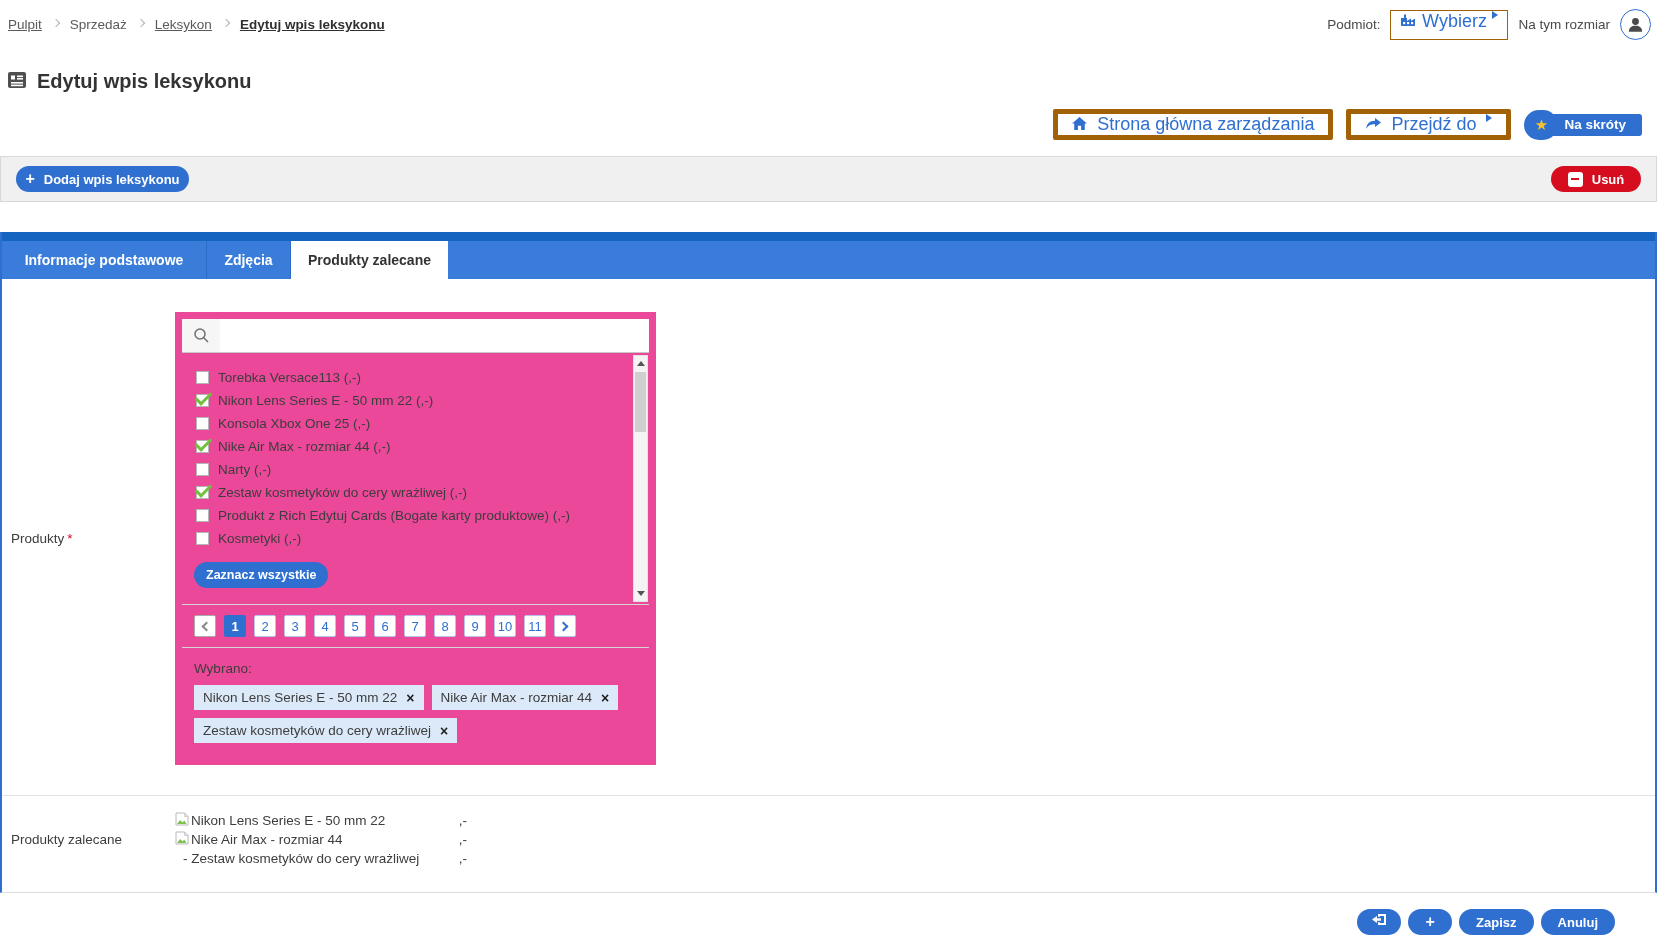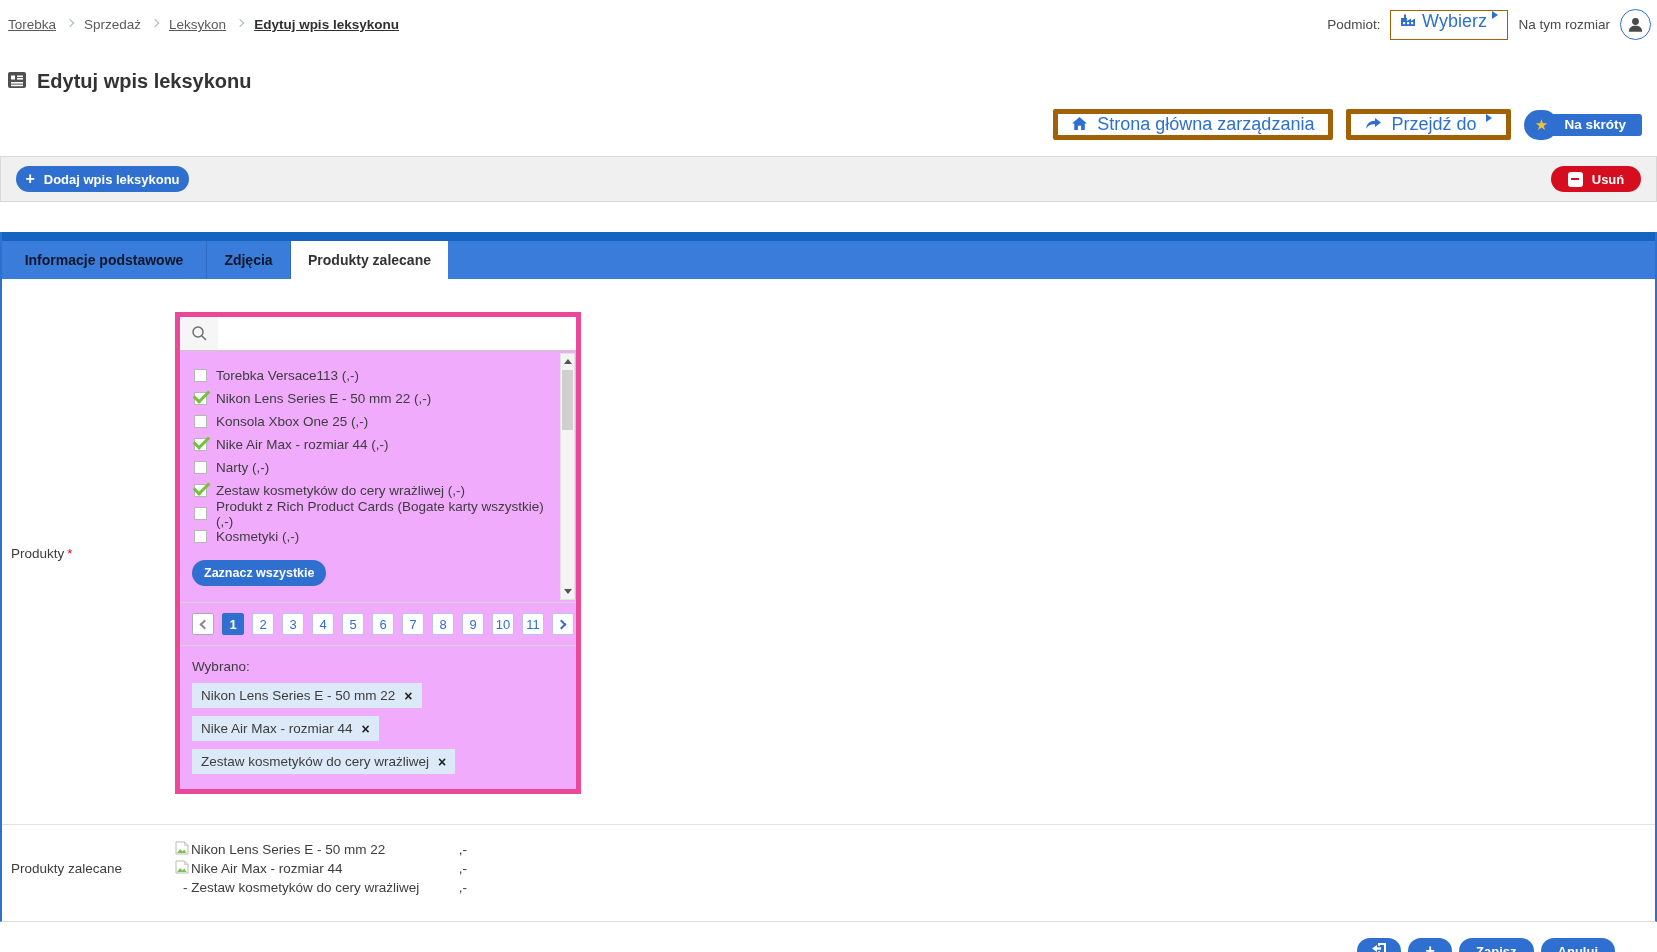--- a/index.html
+++ b/index.html
@@ -48,31 +48,31 @@
   .delete-pill { width:90px; background:#d60d1e; font-weight:bold; }
   .minus-box { width:15px; height:15px; background:#fff; border-radius:3px; display:flex;
                align-items:center; justify-content:center; }
   .minus-box span { width:8px; height:2.5px; background:#d60d1e; display:block; }
 
   
   .panel { margin-top:30px; border-left:2px solid #2e6fd0; border-right:2px solid #2e6fd0;
            border-bottom:1px solid #dcdcdc; }
   .tab-strip { height:9px; background:#1565c0; }
   .tabs { display:flex; background:#3a7cd9; height:38px; }
-  .tab { display:flex; align-items:center; justify-content:center; color:#0f172a; font-size:14px;
+  .tab { display:flex; align-items:center; justify-content:center; color:#ffffff; font-size:14px;
          font-weight:bold; cursor:pointer; border-right:1px solid #2d6bc4; }
   .tab-0 { width:205px; } .tab-1 { width:84px; } .tab-2 { width:157px; }
   .tab.active { background:#fff; color:#333; border-right:none; }
 
   
   .field-row { display:flex; align-items:center; padding:33px 0 30px 0; background:#fff; }
   .field-label-col { width:173px; padding-left:9px; font-size:13.5px; color:#3d3d3d; flex-shrink:0; }
   .req { color:#d8001c; margin-left:3px; }
 
-  .widget { width:406px; border:5px solid #ec4899; background:#f0abfc; }
+  .widget { width:481px; border:7px solid #ec4899; background:#ec4899; }
   .search-row { display:flex; height:34px; border-bottom:1px solid #c9c9c9; }
   .search-icon-cell { width:38px; background:#f6f6f6; display:flex; align-items:center; justify-content:center; }
   .search-input { flex:1; border:none; outline:none; font-size:14px; padding:0 8px;
                   font-family:"Liberation Sans", sans-serif; }
 
   .list-area { position:relative; padding:13px 22px 4px 0; }
   .item { display:flex; align-items:center; height:23px; padding-left:14px; font-size:13.5px; color:#3d3d3d; cursor:pointer; }
   .cb { width:13px; height:13px; border:1px solid #b5b5b5; background:#fff; margin-right:9px;
         position:relative; flex-shrink:0; }
   .cb.checked::after { content:""; position:absolute; left:2px; top:-6px; width:6px; height:13px;
@@ -118,21 +118,21 @@
   .footer { display:flex; justify-content:flex-end; gap:7px; padding:16px 42px 0 0; }
   .icon-pill { width:44px; }
   .footer .pill { font-weight:bold; padding:0 17px; }
   .footer .icon-pill { padding:0; }
 </style>
 </head>
 <body>
 
 <div class="topbar">
   <div class="breadcrumb">
-    <span class="crumb">Torebka</span>
+    <span class="crumb">Pulpit</span>
     <span class="crumb-sep"></span>
     <span class="crumb plain">Sprzedaż</span>
     <span class="crumb-sep"></span>
     <span class="crumb">Leksykon</span>
     <span class="crumb-sep"></span>
     <span class="crumb current">Edytuj wpis leksykonu</span>
   </div>
   <div class="topbar-right">
     <span>Podmiot:</span>
     <button class="btn-outline wybierz-btn">
@@ -254,21 +254,21 @@
         <div class="item">
           <span class="cb"></span>
           <span>Narty (,-)</span>
         </div>
         <div class="item">
           <span class="cb checked"></span>
           <span>Zestaw kosmetyków do cery wrażliwej (,-)</span>
         </div>
         <div class="item">
           <span class="cb"></span>
-          <span>Produkt z Rich Product Cards (Bogate karty wszystkie) (,-)</span>
+          <span>Produkt z Rich Edytuj Cards (Bogate karty produktowe) (,-)</span>
         </div>
         <div class="item">
           <span class="cb"></span>
           <span>Kosmetyki (,-)</span>
         </div>
 
         <button class="pill select-all">Zaznacz wszystkie</button>
 
         <div class="scrollbar">
           <div class="sb-btn">

